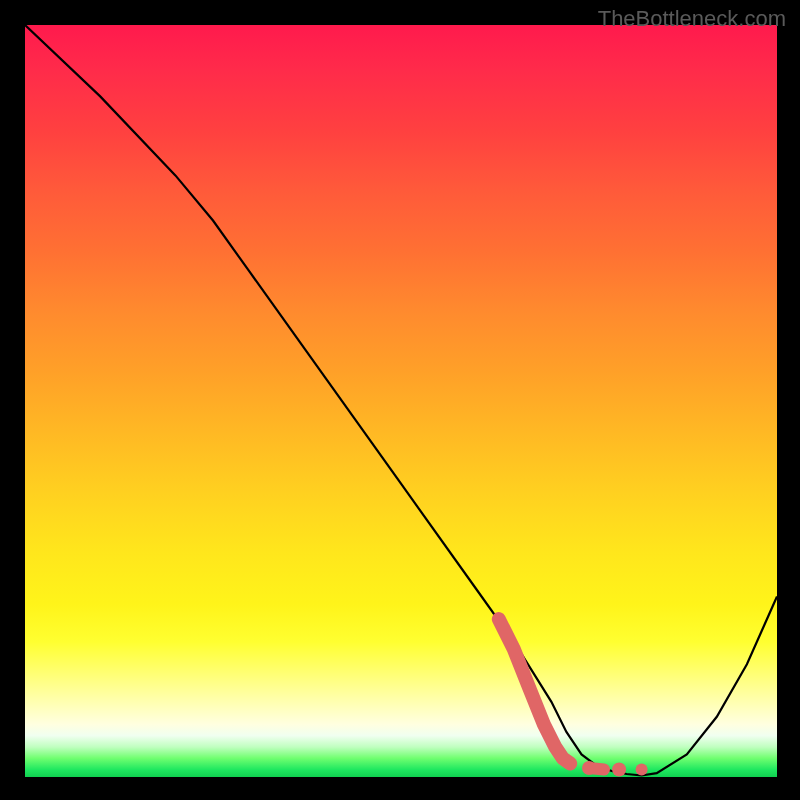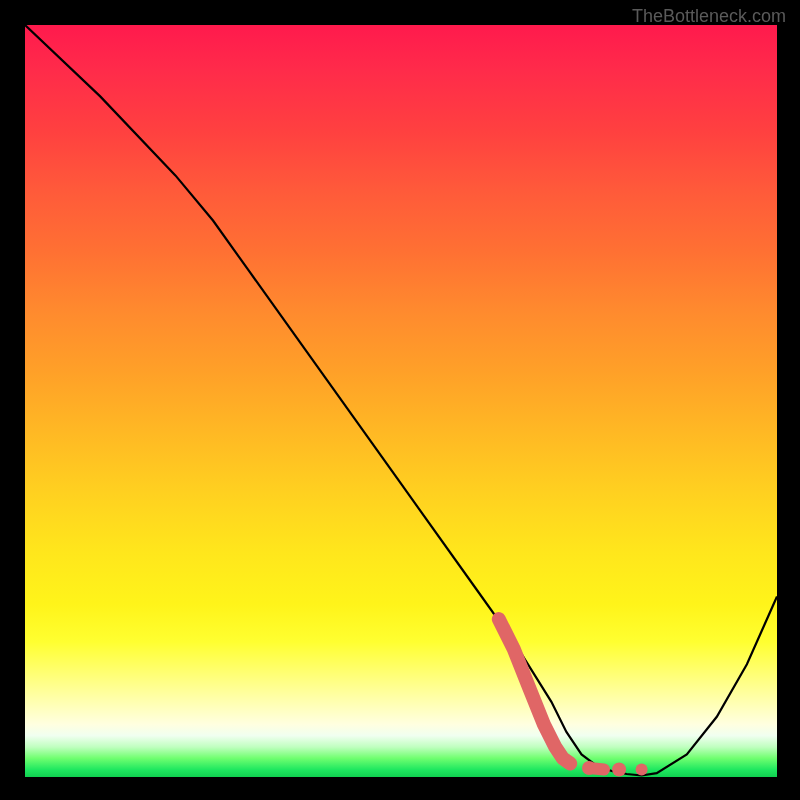--- a/index.html
+++ b/index.html
@@ -9,21 +9,21 @@
     background: #000;
     position: relative;
     font-family: Arial, sans-serif;
     overflow: hidden;
   }
   .watermark {
     position: absolute;
     top: 6px;
     right: 14px;
     color: #5a5a5a;
-    font-size: 18px;
+    font-size: 22px;
     font-weight: 500;
     z-index: 10;
   }
   .plot-area {
     position: absolute;
     left: 25px;
     top: 25px;
     width: 752px;
     height: 752px;
     overflow: hidden;

